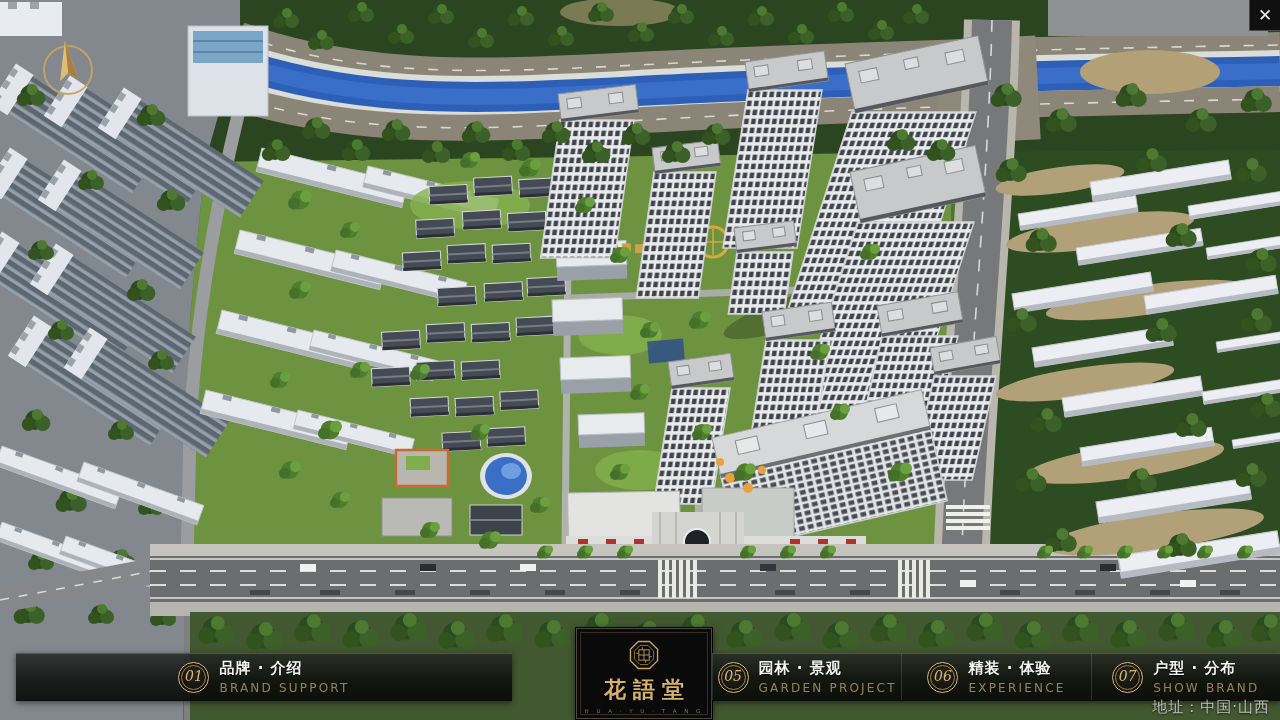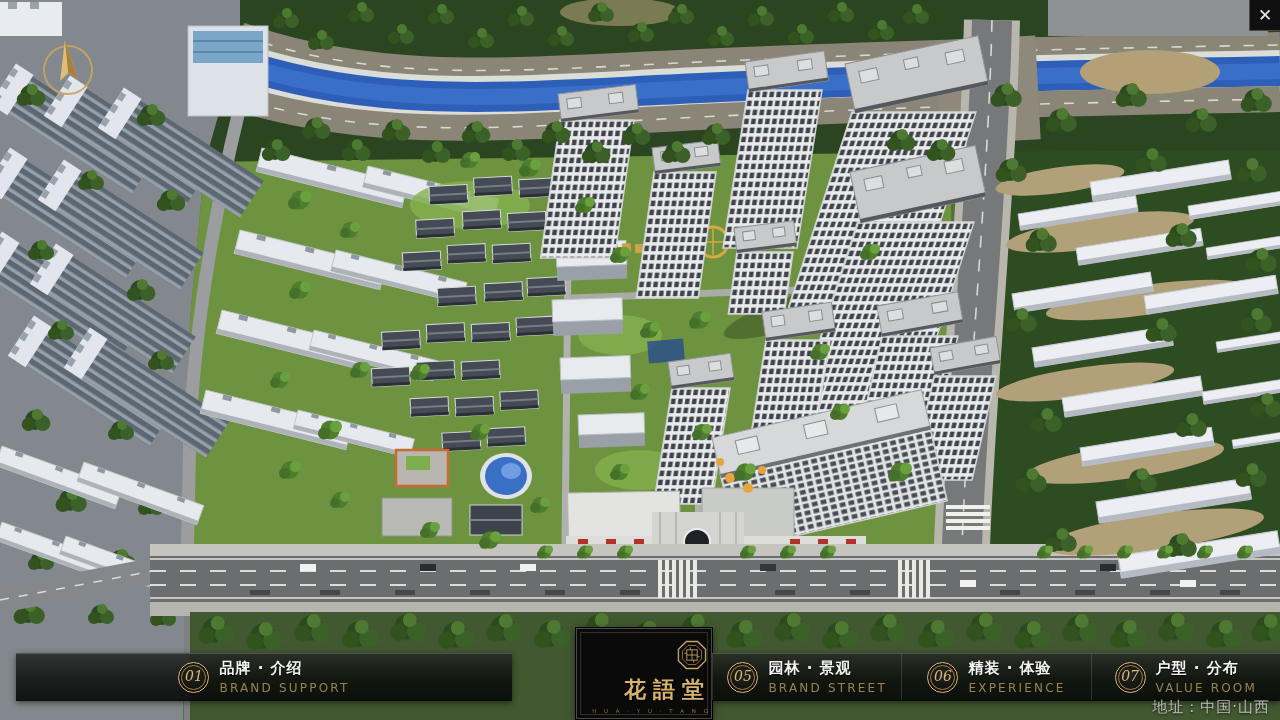--- a/index.html
+++ b/index.html
@@ -21,21 +21,21 @@
   .nav-item:last-child{border-right:none;}
   .navstrip.right .nav-item:first-child{border-left:1px solid rgba(255,255,255,.14);}
   .badge{position:relative;width:29px;height:29px;border-radius:50%;border:1px solid #d9b87a;display:flex;align-items:center;justify-content:center;flex:0 0 auto;background:radial-gradient(circle at 50% 40%,#262620 0%,#11110d 70%);}
   .badge::after{content:"";position:absolute;inset:2px;border:1px solid #a8854a;border-radius:50%;}
   .badge span{font-family:"DejaVu Serif","Liberation Serif",serif;font-style:italic;font-size:14px;color:#d9b87a;transform:translateY(-1px);}
   .nav-text{display:flex;flex-direction:column;align-items:flex-start;}
   .nav-title{color:#f4f4f2;font-size:15px;font-weight:bold;letter-spacing:1px;white-space:nowrap;text-shadow:0 1px 1px #000;}
   .nav-sub{color:#9a8350;font-size:12px;letter-spacing:2.2px;margin-top:3px;white-space:nowrap;}
 
   
-  .logo-box{position:absolute;left:576px;bottom:1px;width:134px;height:89px;background:#0a0a0b;border:1px solid #49494a;box-shadow:0 0 0 1px #000,0 2px 8px rgba(0,0,0,.6);display:flex;flex-direction:column;align-items:flex-end;justify-content:center;cursor:pointer;}
+  .logo-box{position:absolute;left:576px;bottom:1px;width:134px;height:89px;background:#0a0a0b;border:1px solid #49494a;box-shadow:0 0 0 1px #000,0 2px 8px rgba(0,0,0,.6);display:flex;flex-direction:column;align-items:center;justify-content:center;cursor:pointer;}
   .logo-box::before{content:"";position:absolute;inset:3px;border:1px solid rgba(190,160,100,.25);pointer-events:none;}
   .logo-seal{width:38px;height:38px;margin-top:2px;}
   .logo-name{font-family:"DejaVu Serif","Liberation Serif",serif;font-weight:bold;font-size:22px;color:#d7b36c;letter-spacing:7px;text-indent:7px;margin-top:1px;text-shadow:0 1px 2px #000;}
   .logo-caption{font-size:5.5px;letter-spacing:3px;color:#8a7446;margin-top:3px;}
 </style>
 </head>
 <body>
 
 <div id="stage">
 
@@ -636,38 +636,38 @@
   <div class="logo-caption">H U A · Y U · T A N G</div>
 </div>
 
 <div class="navstrip right">
   <div class="nav-item">
     <div class="badge">
           <span>05</span>
         </div>
     <div class="nav-text">
           <div class="nav-title">园林 · 景观</div>
-      <div class="nav-sub">BRAND STREET</div>
+      <div class="nav-sub">GARDEN PROJECT</div>
         </div>
   </div>
   <div class="nav-item">
     <div class="badge">
           <span>06</span>
         </div>
     <div class="nav-text">
           <div class="nav-title">精装 · 体验</div>
       <div class="nav-sub">EXPERIENCE</div>
         </div>
   </div>
   <div class="nav-item">
     <div class="badge">
           <span>07</span>
         </div>
     <div class="nav-text">
           <div class="nav-title">户型 · 分布</div>
-      <div class="nav-sub">VALUE ROOM</div>
+      <div class="nav-sub">SHOW BRAND</div>
         </div>
   </div>
 </div>
 
 <div class="address">地址：中国·山西</div>
 
 </div>
 
 </body></html>

